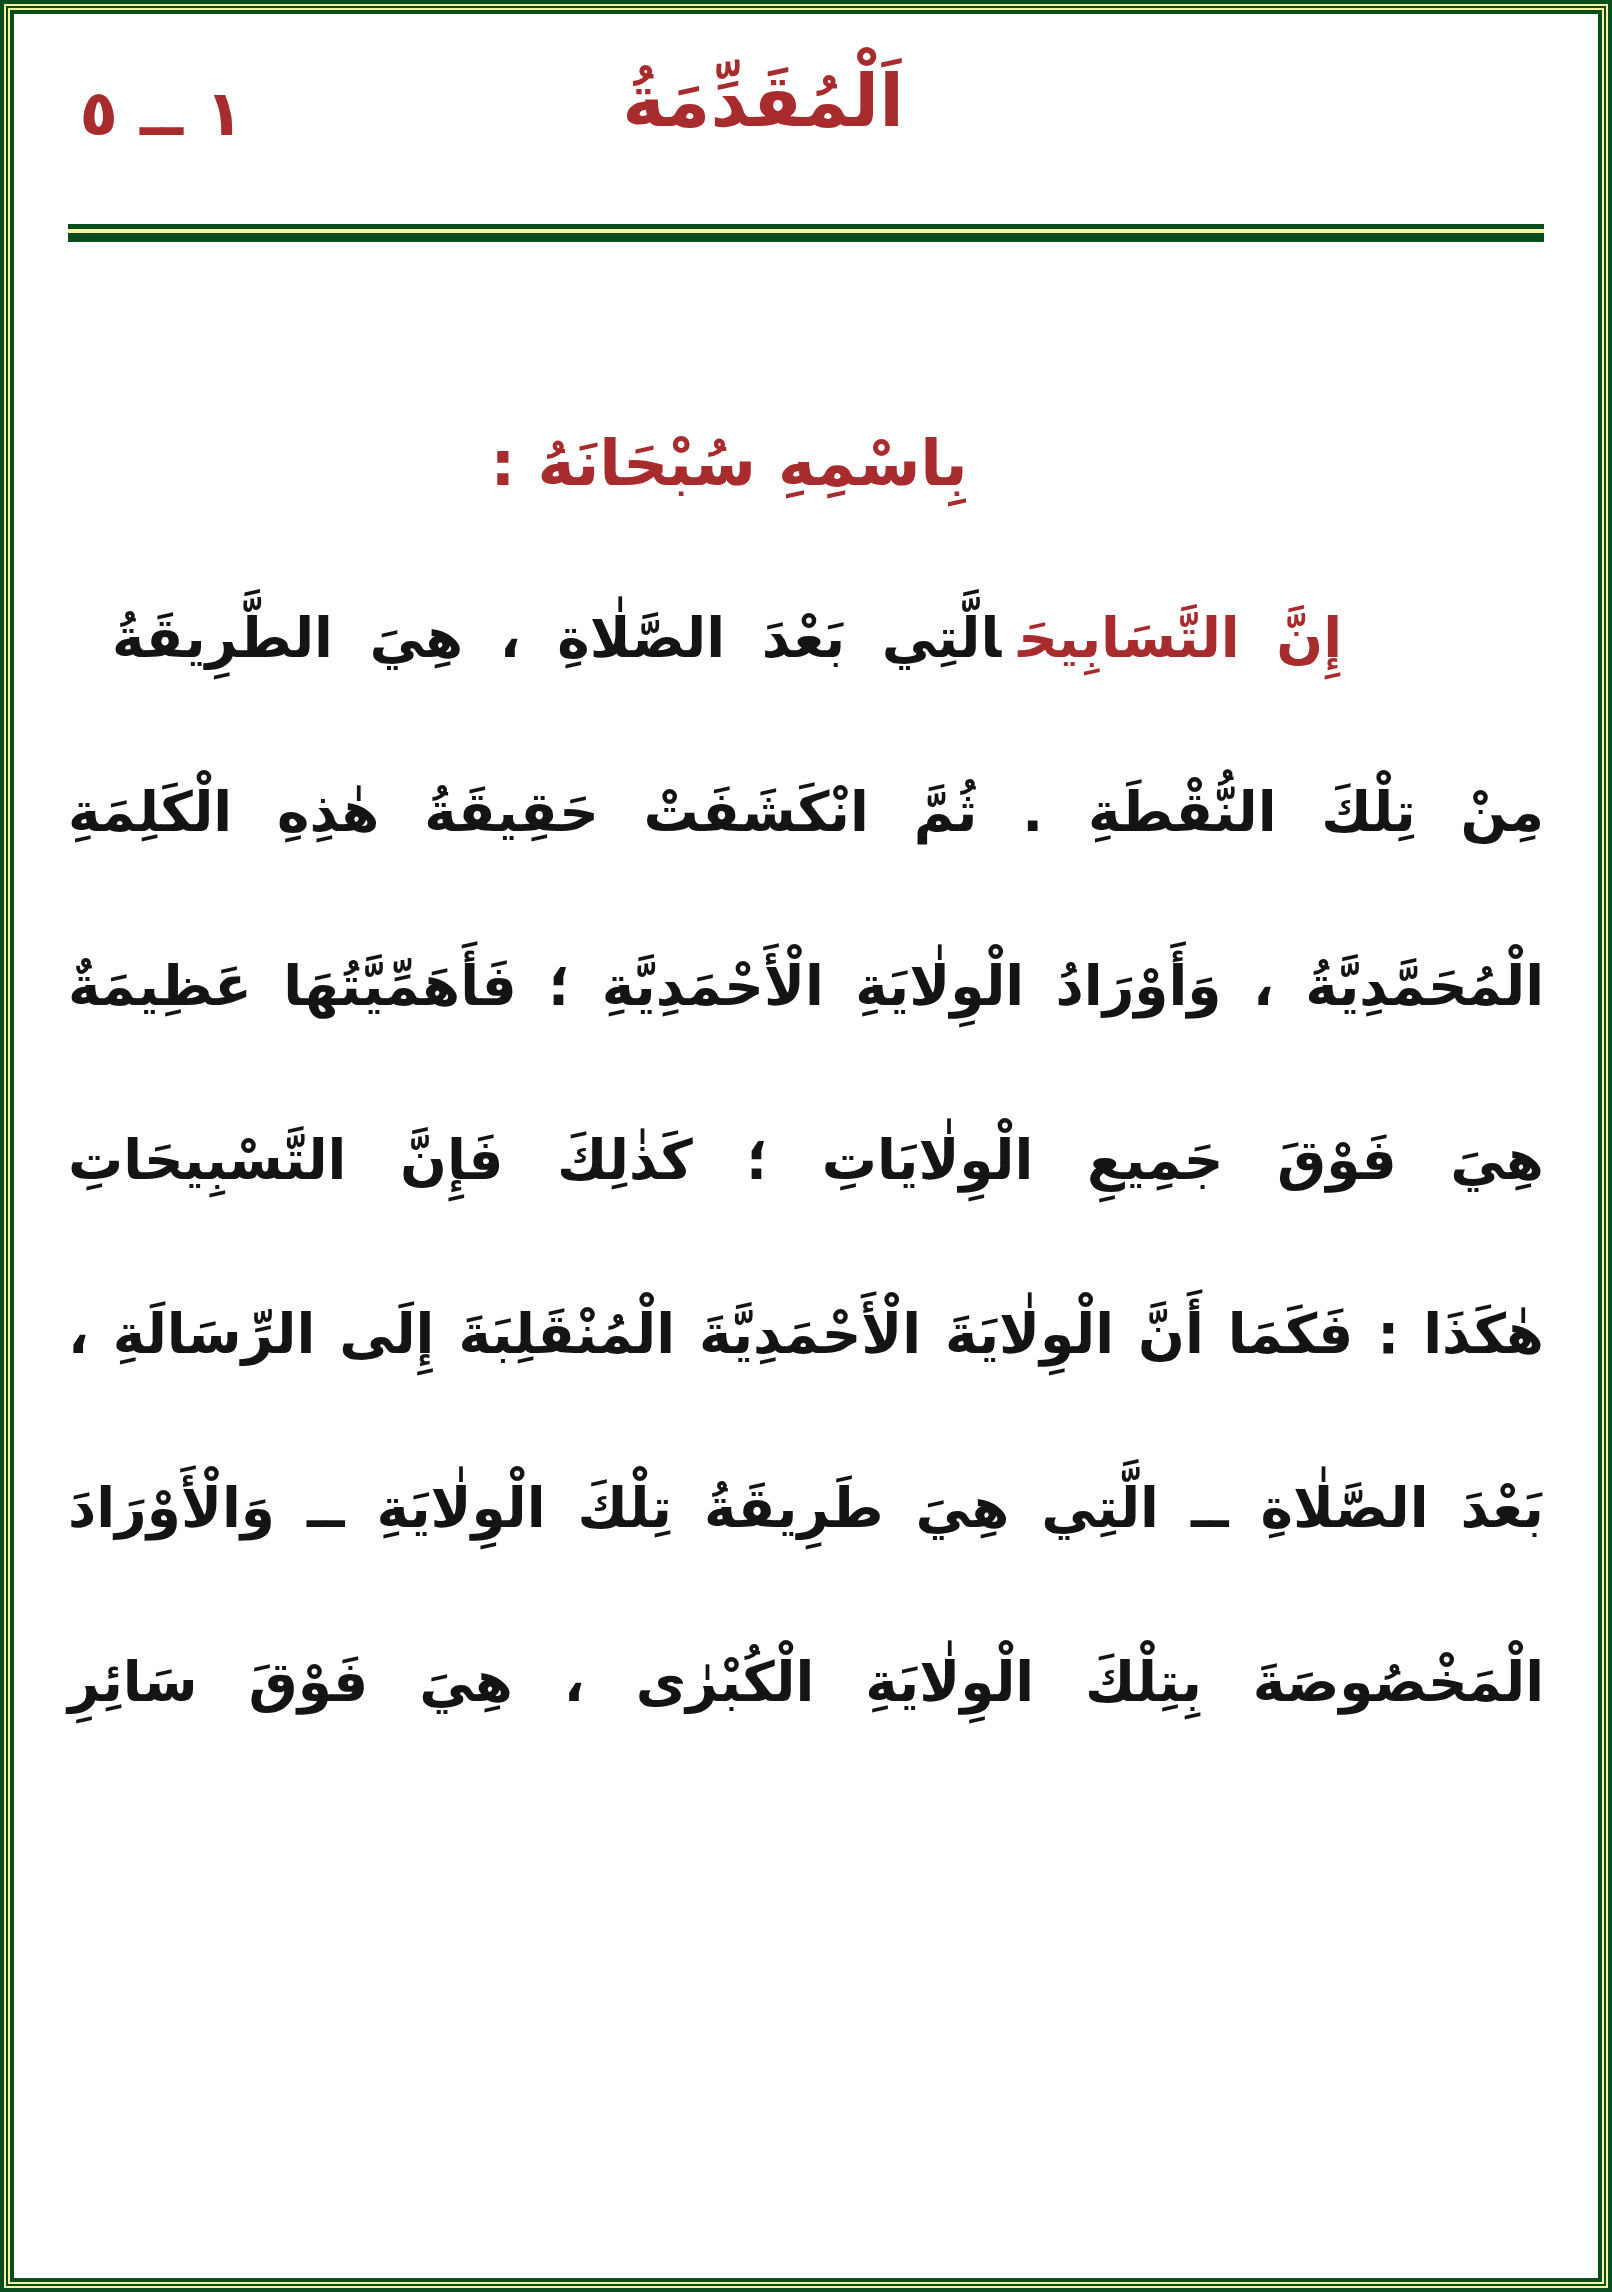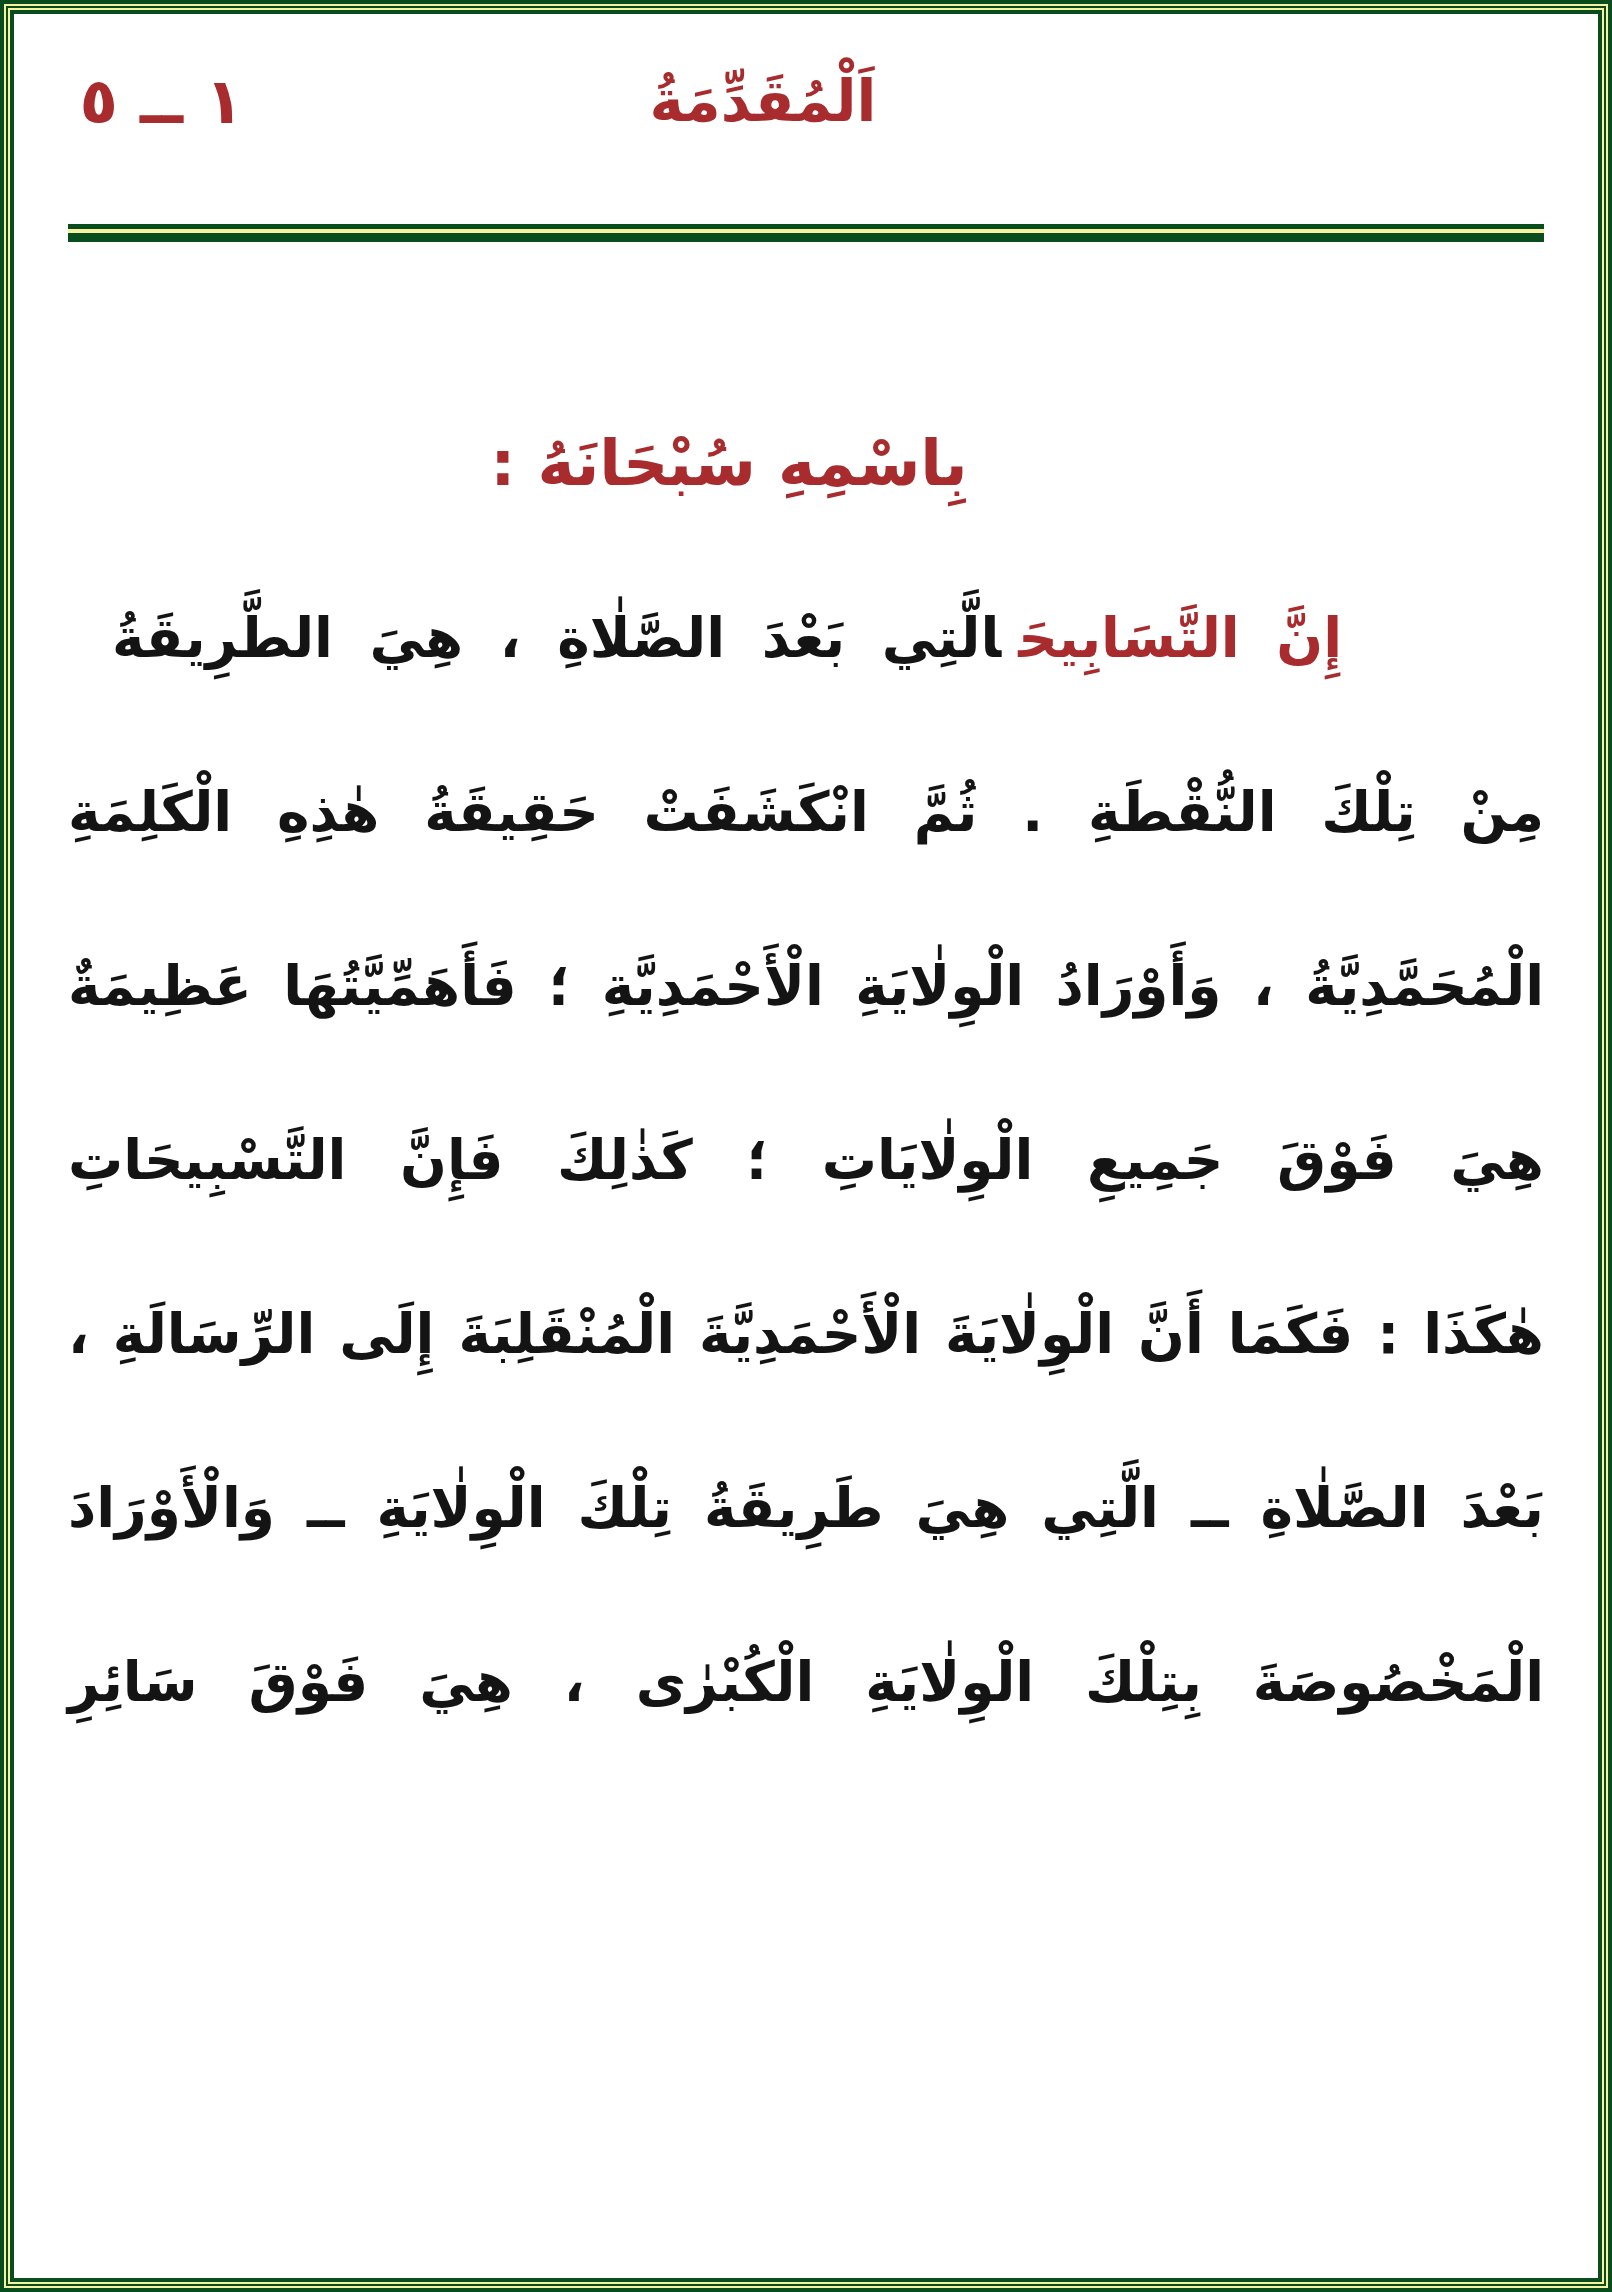--- a/index.html
+++ b/index.html
@@ -31,30 +31,30 @@
     position:relative;
   }
 
   
   .header{
     margin-top:25px;
     height:125px;
     position:relative;
   }
   .title{
-    font-size:58px;
+    font-size:72px;
     font-weight:bold;
     line-height:125px;
     text-align:center;
     color:var(--red);
     transform:translateX(-43px);
   }
   .page-range{
     position:absolute;
-    left:11.5px; top:0;
+    left:11.5px; top:12px;
     font-size:63px;
     font-weight:bold;
     line-height:125px;
     color:var(--red);
     letter-spacing:7.7px;
     direction:rtl;
   }
 
   
   .separator{ margin-top:60px; width:100%; }

